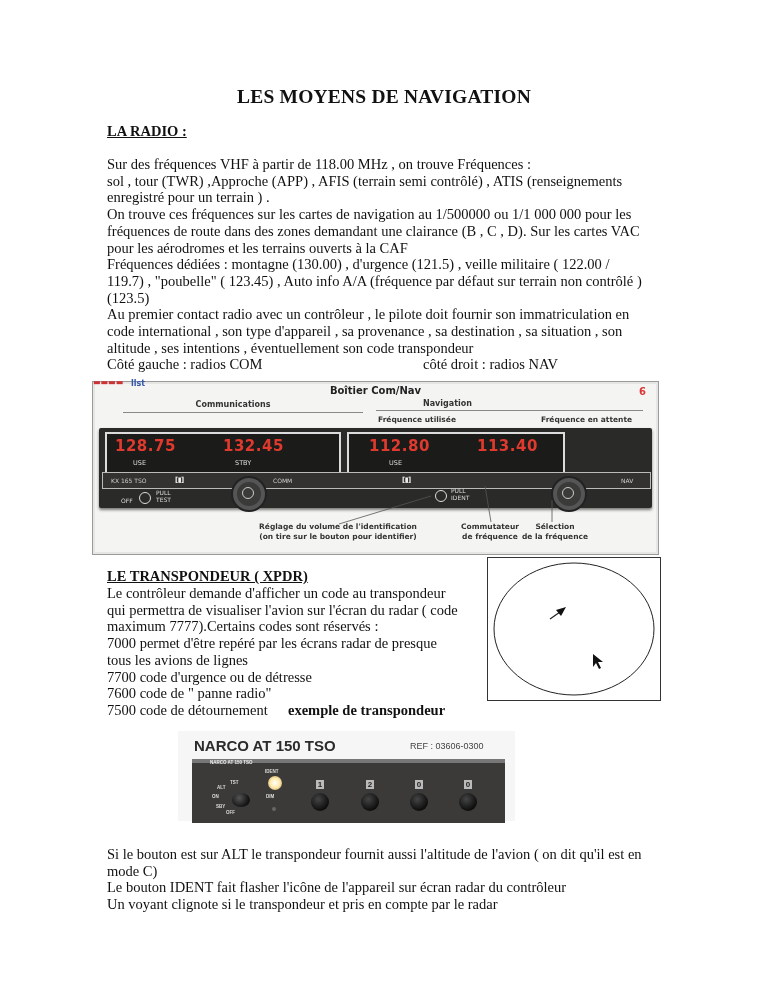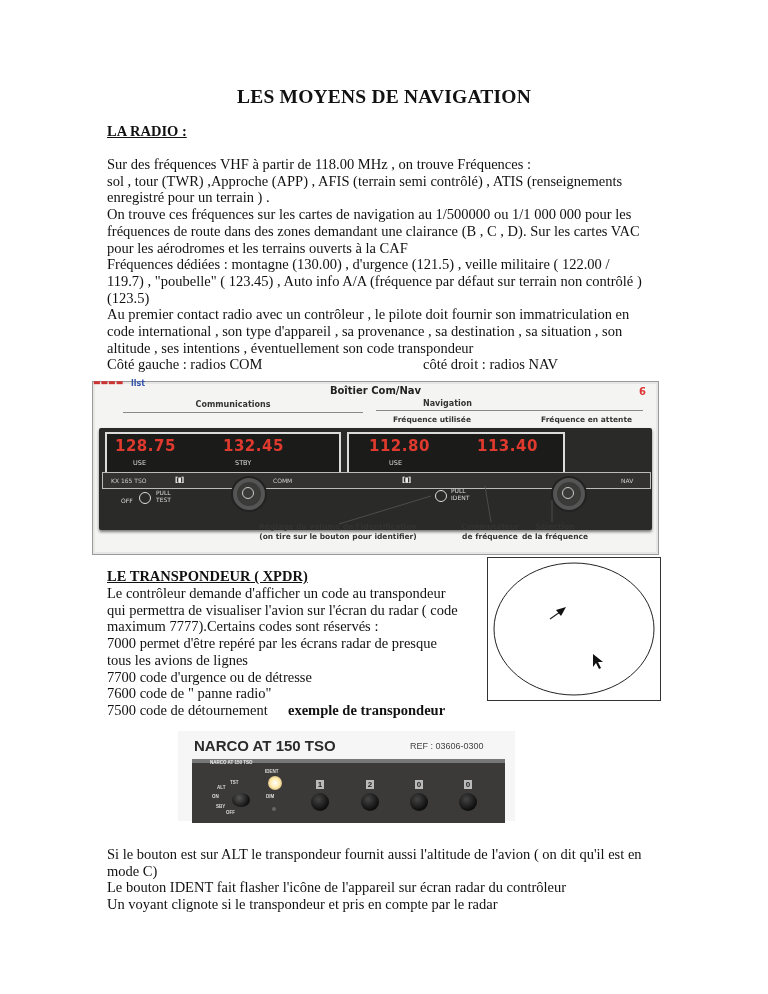--- a/index.html
+++ b/index.html
@@ -14,21 +14,21 @@
     
     .radio-box { left: 92px; top: 381px; width: 565px; height: 172px; background: #f4f4f2;
                  border: 1px solid #9a9a9a; box-shadow: inset 0 0 0 2px #e6e6e4; font-family: "DejaVu Sans", sans-serif; }
     .rb-tag { left: 0; top: -4px; font-size: 8px; color: #c33; font-weight: bold; }
     .rb-tag2 { left: 38px; top: -3px; font-size: 8px; color: #35a; font-weight: bold; text-align: right; }
     .rb-title { left: 0; width: 565px; top: 3px; text-align: center; font-size: 10px; font-weight: bold; color: #222; }
     .rb-six { right: 12px; top: 4px; font-size: 10px; font-weight: bold; color: #d33; }
     .rb-sec { font-size: 8px; color: #333; font-weight: bold; }
     .rb-line { height: 1px; background: #888; }
     .rb-sub { font-size: 7.5px; color: #333; font-weight: bold; }
-    .unit { left: 6px; top: 46px; width: 553px; height: 102px; background: #2a2a28; border-radius: 2px;
+    .unit { left: 6px; top: 46px; width: 553px; height: 80px; background: #2a2a28; border-radius: 2px;
             box-shadow: 0 2px 3px rgba(0,0,0,0.5); }
     .disp { top: 4px; height: 38px; background: #1b1b1a; border: 2px solid #dcdcdc; }
     .freq { font-size: 15px; font-weight: bold; color: #e03a2f; letter-spacing: 0.5px; }
     .flab { font-size: 6.5px; color: #ddd; }
     .strip { left: 3px; top: 44px; width: 547px; height: 15px; border: 1px solid #bbb; background: #333230; }
     .stxt { font-size: 6px; color: #ccc; }
     .knob { width: 24px; height: 24px; border-radius: 50%; background: #3a3a38; border: 4px solid #555;
             box-shadow: 0 0 0 2px #222; }
     .knob::after { content: ""; position: absolute; left: 5px; top: 5px; width: 10px; height: 10px; border-radius: 50%; border: 1px solid #ccc; }
     .smknob { width: 10px; height: 10px; border-radius: 50%; border: 1.5px solid #ddd; }
@@ -78,21 +78,21 @@
 <div class="abs radio-box">
   <div class="abs rb-tag">▬▬▬▬</div>
   <div class="abs rb-tag2">llst</div>
   <div class="abs rb-title">Boîtier Com/Nav</div>
   <div class="abs rb-six">6</div>
 
   <div class="abs rb-sec" style="left:90px; top:18px; width:100px; text-align:center;">Communications</div>
   <div class="abs rb-line" style="left:30px; top:30px; width:240px;"></div>
   <div class="abs rb-sec" style="left:330px; top:17px; width:140px; text-align:left;">Navigation</div>
   <div class="abs rb-line" style="left:283px; top:28px; width:267px;"></div>
-  <div class="abs rb-sub" style="left:300px; top:33px;">Fréquence utilisée</div>
+  <div class="abs rb-sub" style="left:285px; top:33px;">Fréquence utilisée</div>
   <div class="abs rb-sub" style="left:448px; top:33px;">Fréquence en attente</div>
 
   <div class="abs unit">
 
     <div class="abs disp" style="left:6px; width:232px;">
       <div class="abs freq" style="left:8px; top:3px;">128.75</div>
       <div class="abs flab" style="left:26px; top:25px;">USE</div>
       <div class="abs freq" style="left:116px; top:3px;">132.45</div>
       <div class="abs flab" style="left:128px; top:25px;">STBY</div>
     </div>

